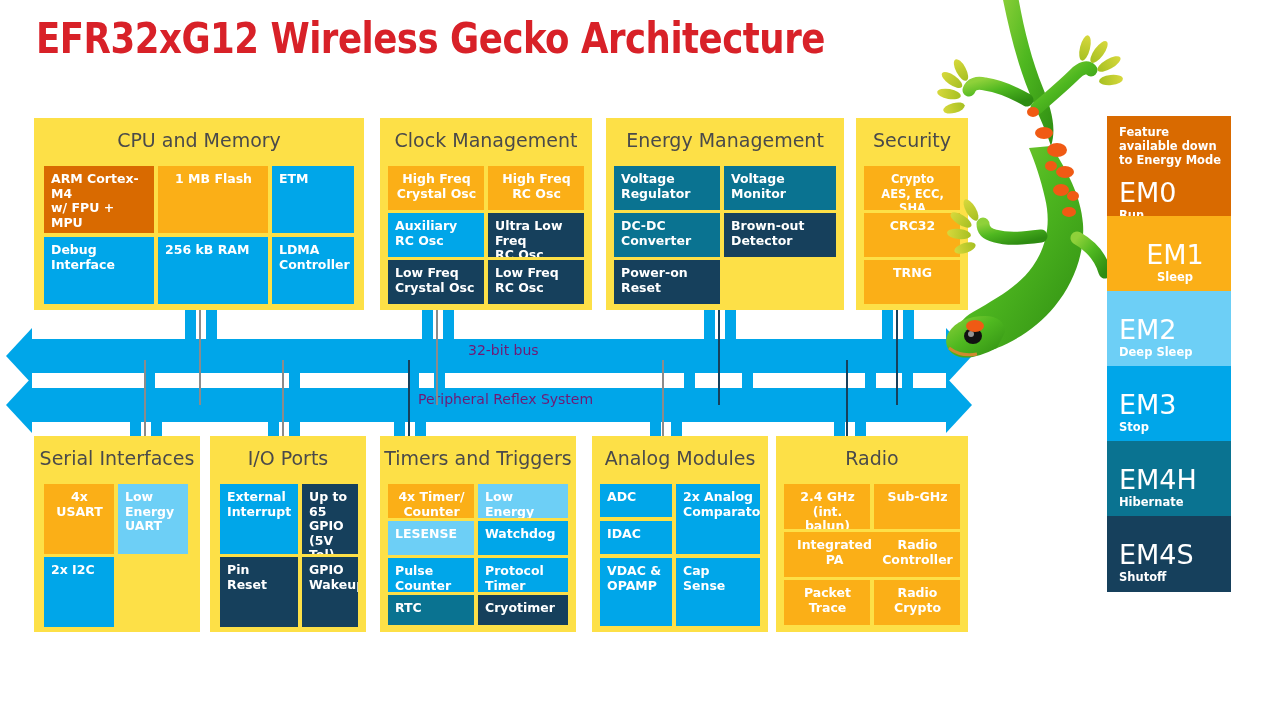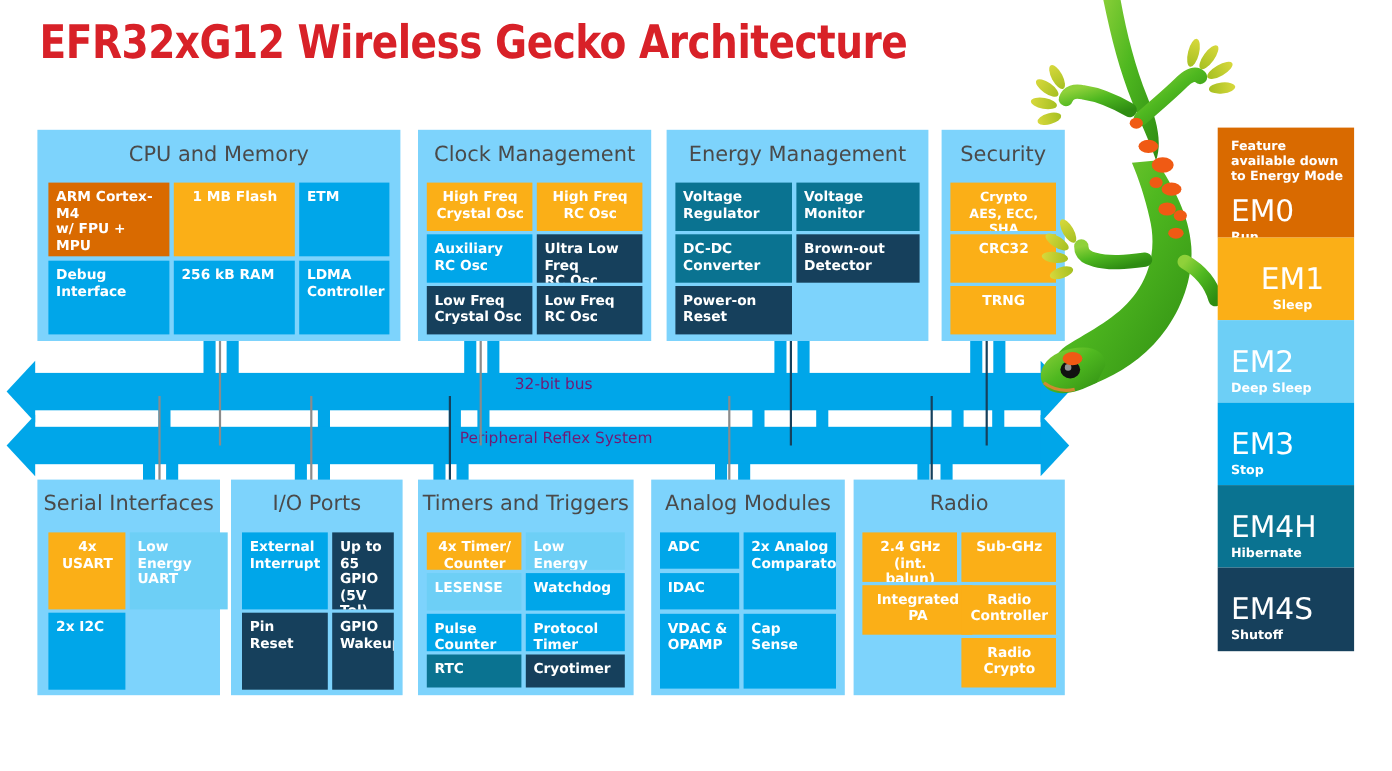--- a/index.html
+++ b/index.html
@@ -13,21 +13,21 @@
   
   #title{
     position:absolute;left:36px;top:14px;
     font-size:42px;font-weight:700;color:#d82128;
     letter-spacing:-0.5px;white-space:nowrap;
     font-family:"DejaVu Sans Condensed","DejaVu Sans","Liberation Sans",sans-serif;
     transform:scaleX(0.94);transform-origin:left center;
   }
 
   
-  .panel{position:absolute;background:#7dd3fc;box-sizing:border-box;}
+  .panel{position:absolute;background:#fde047;box-sizing:border-box;}
   .panel-title{
     position:absolute;left:0;right:0;top:0;height:44px;line-height:44px;
     text-align:center;color:#4a4a4a;font-size:19px;font-weight:400;
     font-family:"DejaVu Sans","Liberation Sans",sans-serif;
   }
   .blocks{position:absolute;left:0;top:0;right:0;bottom:0;}
   .blk{
     position:absolute;box-sizing:border-box;
     color:#ffffff;font-size:12.5px;font-weight:700;
     line-height:14.5px;padding:6px 6px 0 7px;
@@ -188,21 +188,21 @@
     <div class="divline" style="left:282px;top:60px;height:90px;"></div>
     <div class="divline dk" style="left:408px;top:60px;height:90px;"></div>
     <div class="divline" style="left:662px;top:60px;height:90px;"></div>
     <div class="divline dk" style="left:846px;top:60px;height:90px;"></div>
   </div>
 
   <div class="panel" style="left:34px;top:436px;width:166px;height:196px;">
     <div class="panel-title">Serial Interfaces</div>
     <div class="blocks">
       <div class="blk c-em1" style="left:10px;top:48px;width:70px;height:70px;">4x USART</div>
-      <div class="blk c-em2" style="left:84px;top:48px;width:89px;height:70px;">Low
+      <div class="blk c-em2" style="left:84px;top:48px;width:70px;height:70px;">Low
 Energy
 UART</div>
       <div class="blk c-em3" style="left:10px;top:121px;width:70px;height:70px;">2x I2C</div>
     </div>
   </div>
 
   <div class="panel" style="left:210px;top:436px;width:156px;height:196px;">
     <div class="panel-title">I/O Ports</div>
     <div class="blocks">
       <div class="blk c-em3" style="left:10px;top:48px;width:78px;height:70px;">External
@@ -250,20 +250,22 @@
   <div class="panel" style="left:776px;top:436px;width:192px;height:196px;">
     <div class="panel-title">Radio</div>
     <div class="blocks">
       <div class="blk c-em1" style="left:8px;top:48px;width:86px;height:45px;">2.4 GHz
 (int. balun)</div>
       <div class="blk c-em1" style="left:98px;top:48px;width:86px;height:45px;">Sub-GHz</div>
       <div class="blk c-em1" style="left:8px;top:96px;width:100px;height:45px;">Integrated
 PA</div>
       <div class="blk c-em1" style="left:98px;top:96px;width:86px;height:45px;">Radio
 Controller</div>
+      <div class="blk c-em1" style="left:8px;top:144px;width:86px;height:45px;">Packet
+Trace</div>
       <div class="blk c-em1" style="left:98px;top:144px;width:86px;height:45px;">Radio
 Crypto</div>
     </div>
   </div>
 
   <svg id="gecko" viewBox="0 0 230 400">
     <defs>
       <linearGradient id="gskin" x1="0" y1="0" x2="1" y2="1">
         <stop offset="0%" stop-color="#8fd13a"></stop>
         <stop offset="45%" stop-color="#4fb820"></stop>

